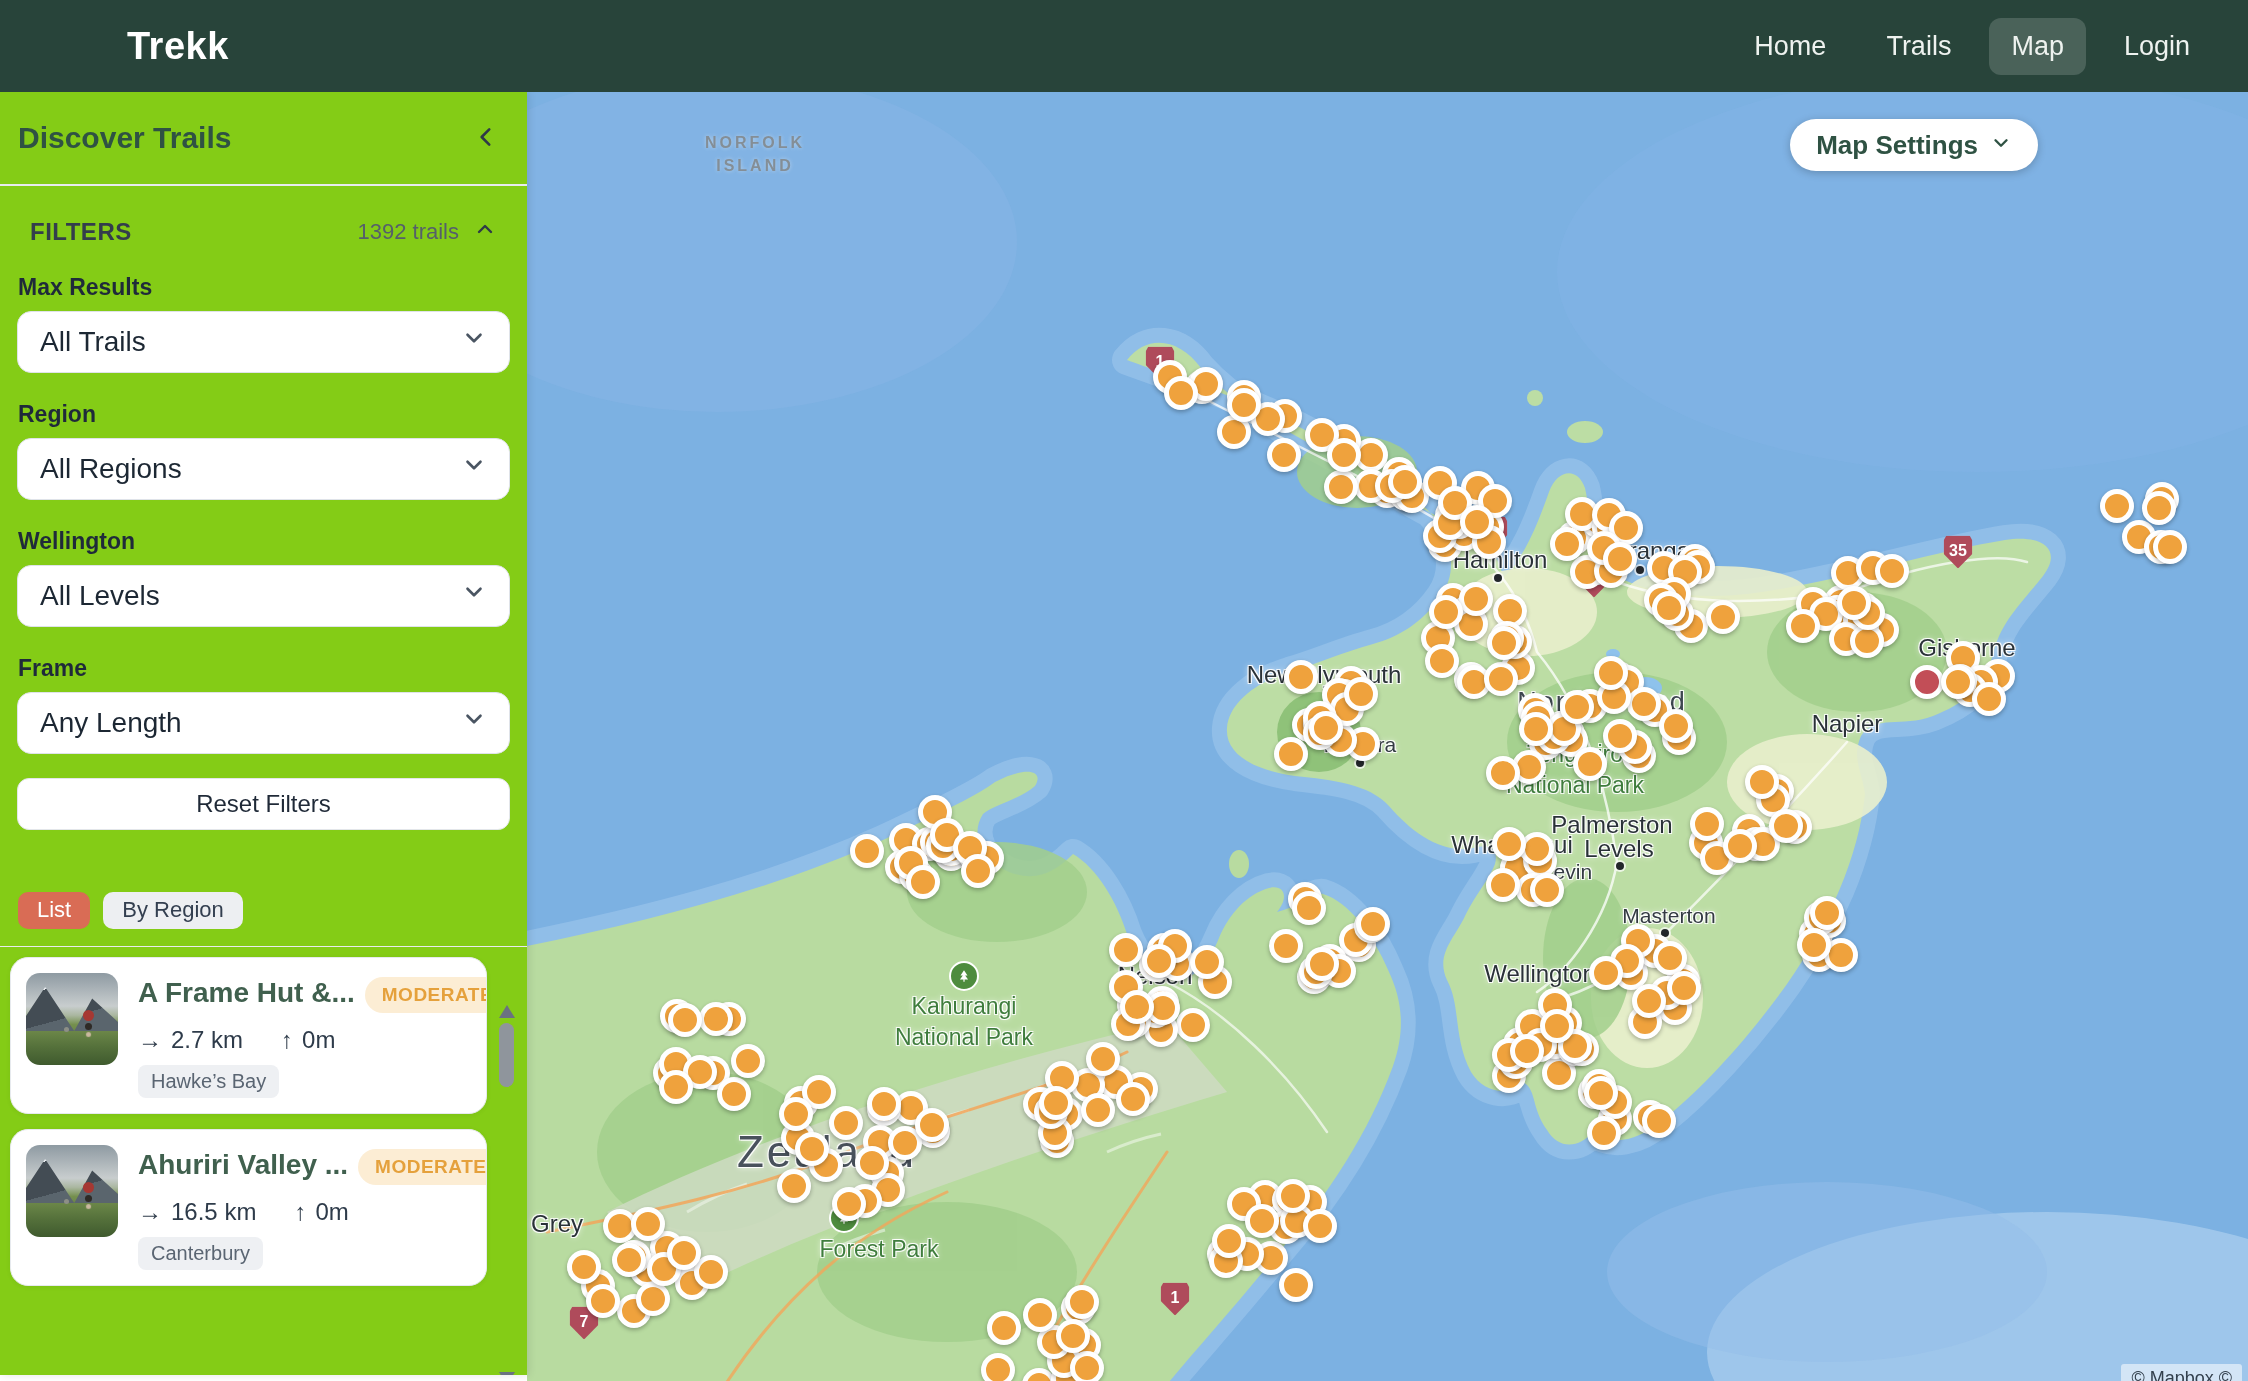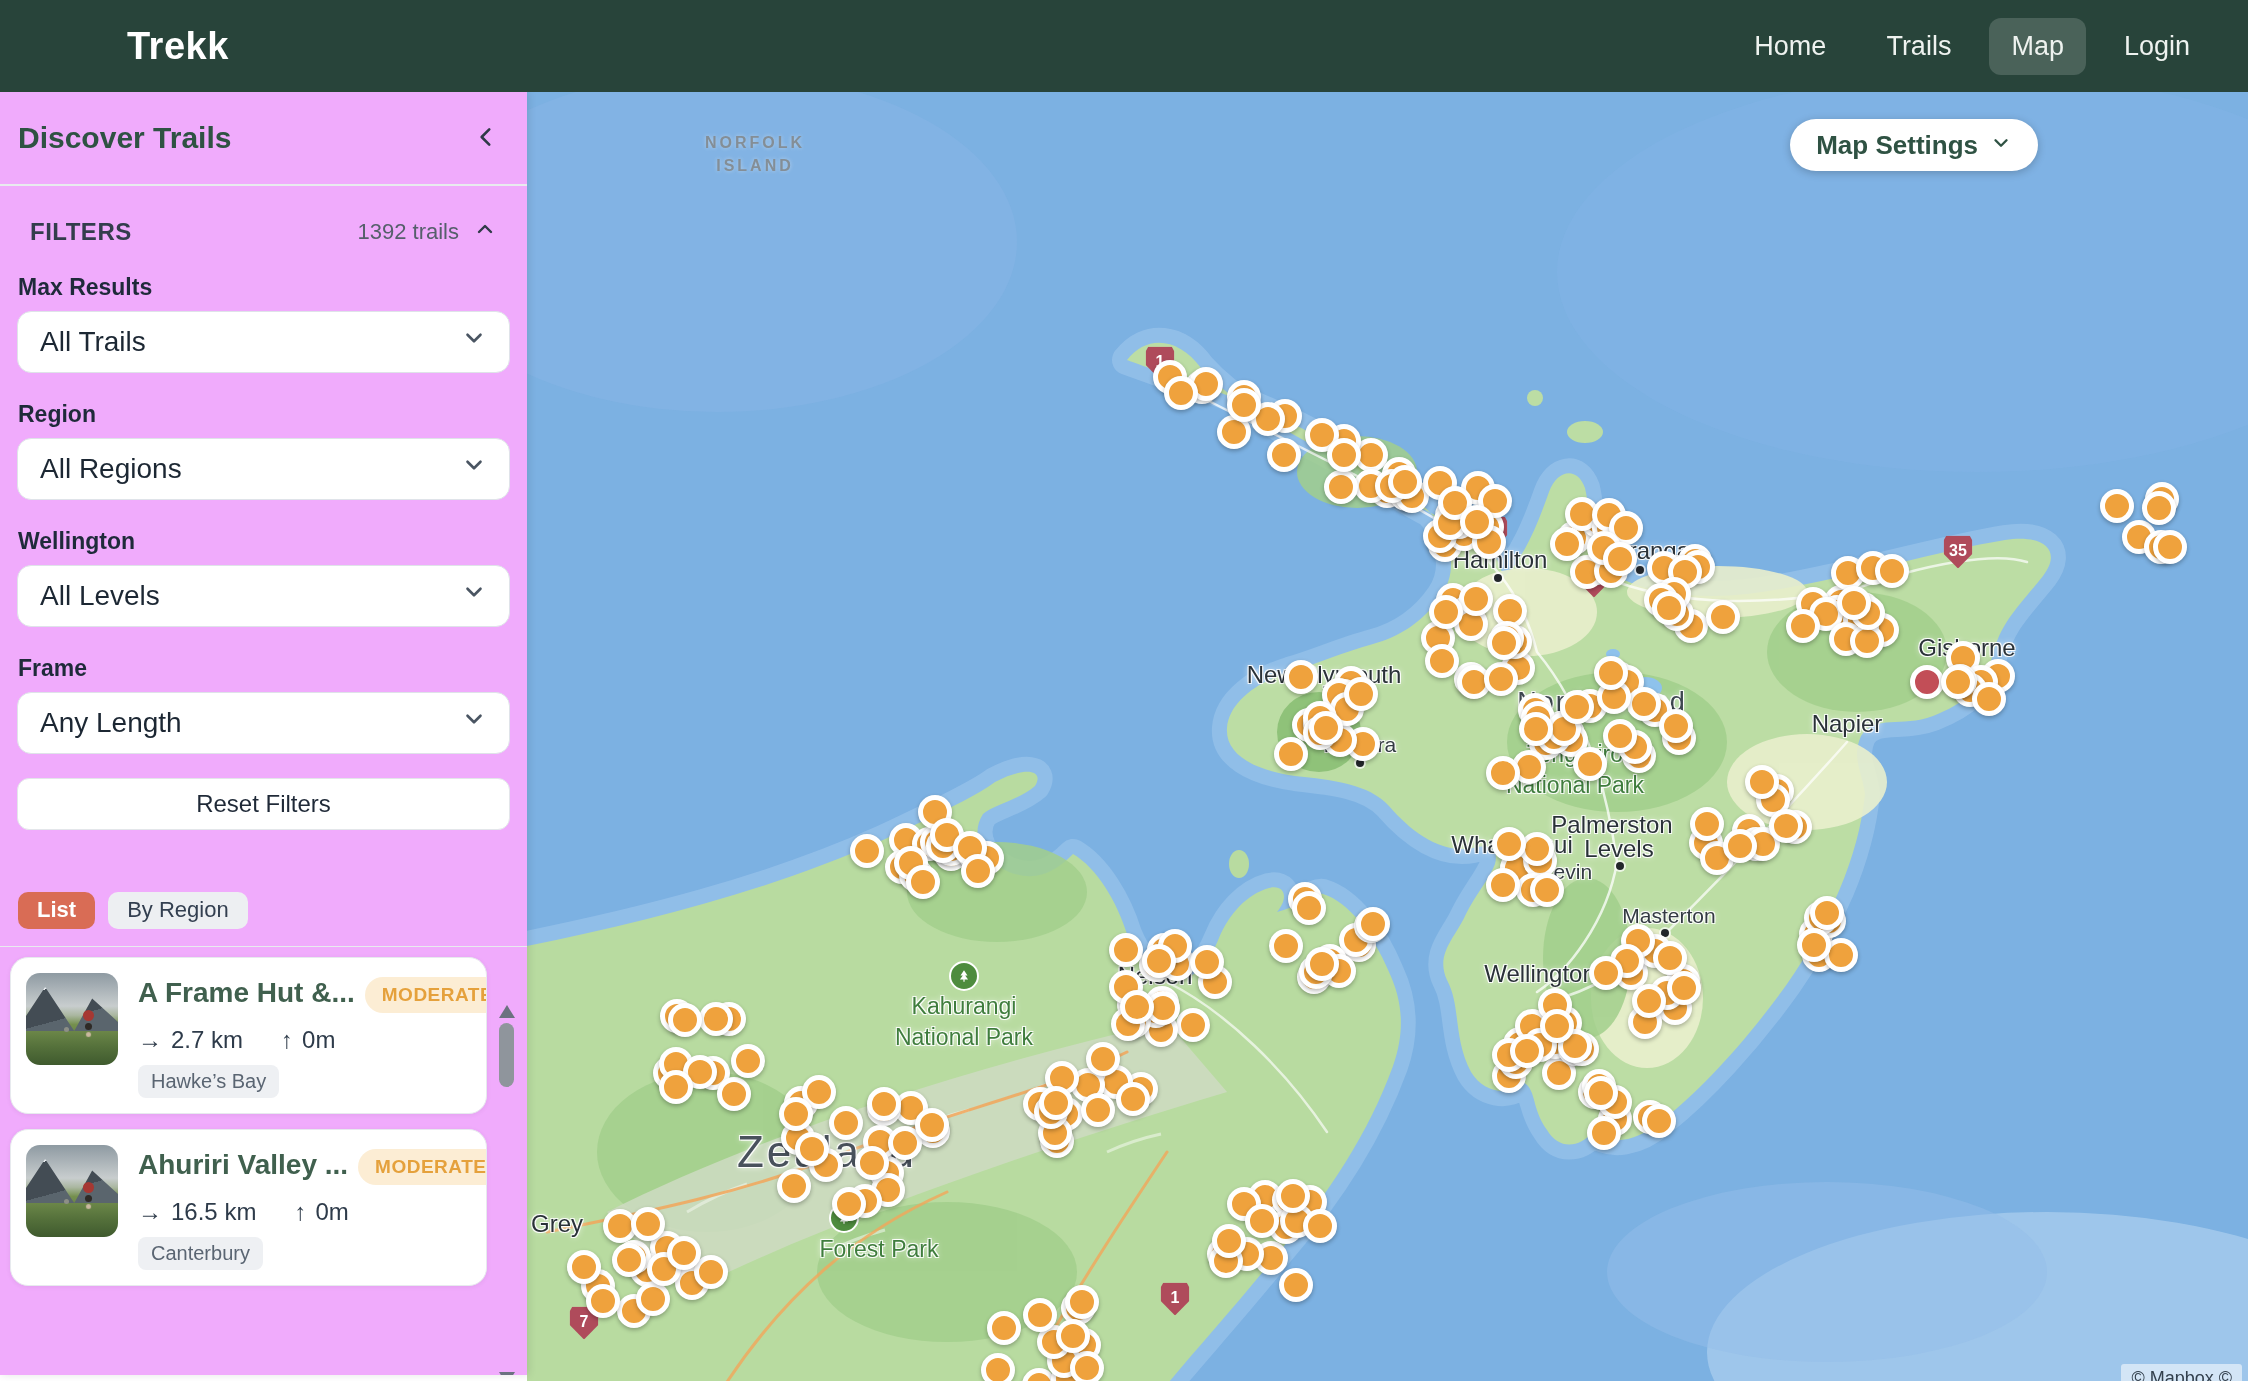--- a/index.html
+++ b/index.html
@@ -5,21 +5,21 @@
   html,body{margin:0;padding:0;width:2248px;height:1381px;overflow:hidden;
     font-family:"Liberation Sans",sans-serif;background:#fff;}
   
   .header{position:absolute;left:0;top:0;width:2248px;height:92px;background:#28443A;
     display:flex;align-items:center;z-index:30;}
   .brand{margin-left:127px;font-size:38px;font-weight:bold;color:#fff;letter-spacing:.5px;}
   .nav{margin-left:auto;margin-right:36px;display:flex;align-items:center;gap:16px;}
   .nav-item{color:#eef2ef;font-size:27px;padding:13px 22px;border-radius:12px;cursor:pointer;}
   .nav-item.active{background:rgba(255,255,255,.16);}
   
-  .sidebar{position:absolute;left:0;top:92px;width:527px;height:1283px;background:#f0abfc;
+  .sidebar{position:absolute;left:0;top:92px;width:527px;height:1283px;background:#84cc16;
     z-index:20;box-shadow:2px 0 8px rgba(0,0,0,.10);overflow:hidden;}
   .sb-top{height:92px;display:flex;align-items:center;justify-content:space-between;padding:0 24px 0 18px;}
   .sb-title{font-size:30px;font-weight:bold;color:#2F5243;}
   .collapse-btn{background:none;border:none;cursor:pointer;padding:4px;display:flex;}
   .divider{height:1.5px;background:#e8ebee;}
   .search-wrap{position:relative;margin:18px 17px 0 17px;}
   .search{width:100%;box-sizing:border-box;height:60px;border:1.5px solid #dfe3e9;border-radius:16px;
     font-size:27px;color:#1c2733;padding:0 60px 0 24px;outline:none;font-family:"Liberation Sans",sans-serif;}
   .search::placeholder{color:#9aa5b1;}
   .search-ic{position:absolute;right:20px;top:17px;}
@@ -31,21 +31,21 @@
   .select{margin:0 17px;height:60px;border:1.5px solid #dfe3e9;border-radius:14px;display:flex;
     align-items:center;justify-content:space-between;padding:0 22px;cursor:pointer;background:#fff;}
   .select span{font-size:28px;color:#1c2733;}
   .chev{width:26px;height:26px;}
   .reset{display:block;margin:24px 17px 0 17px;width:calc(100% - 34px);height:52px;background:#fff;
     border:1.5px solid #e3e6ea;border-radius:12px;font-size:24px;color:#1f2937;cursor:pointer;
     font-family:"Liberation Sans",sans-serif;}
   .toggle-row{margin:62px 0 0 18px;display:flex;gap:13px;align-items:center;}
   .pill{height:37px;padding:0 19px;border:none;border-radius:10px;font-size:22px;cursor:pointer;
     font-family:"Liberation Sans",sans-serif;}
-  .pill.active{background:#D96C55;color:#fff;font-weight:bold;}
+  .pill.active{background:#D96C55;color:#fff;}
   .pill.inactive{background:#EDEFF2;color:#333f50;text-align:right;}
   .toggle-div{margin-top:17px;}
   .list{padding:10px 40px 0 10px;}
   .card{border:1.5px solid #e7eaee;border-radius:18px;box-shadow:0 1px 5px rgba(0,0,0,.06);
     margin-bottom:15px;background:#fff;overflow:hidden;}
   .card-body{display:flex;padding:15px;gap:20px;}
   .thumb{flex:0 0 92px;width:92px;height:92px;border-radius:14px;position:relative;overflow:hidden;
     background:linear-gradient(180deg,#8e9aa2 0%,#c8cdce 36%,#aab7a0 46%,#75904e 56%,#55713b 80%,#3f5a2e 100%);}
   .thumb::before{content:"";position:absolute;left:-10px;top:14px;width:112px;height:44px;
     background:linear-gradient(165deg,#e9edf0 0 14%,#434c54 14% 60%,#5a656d 60%);

